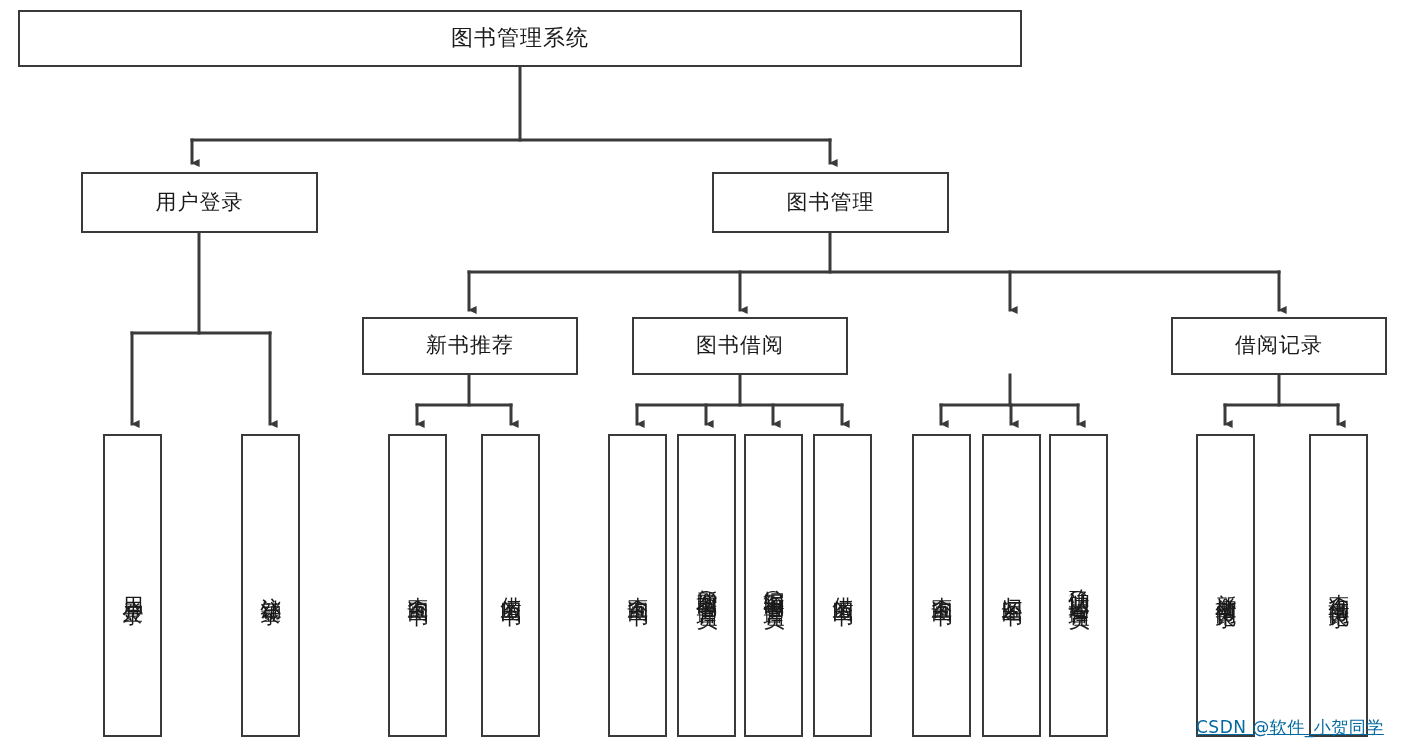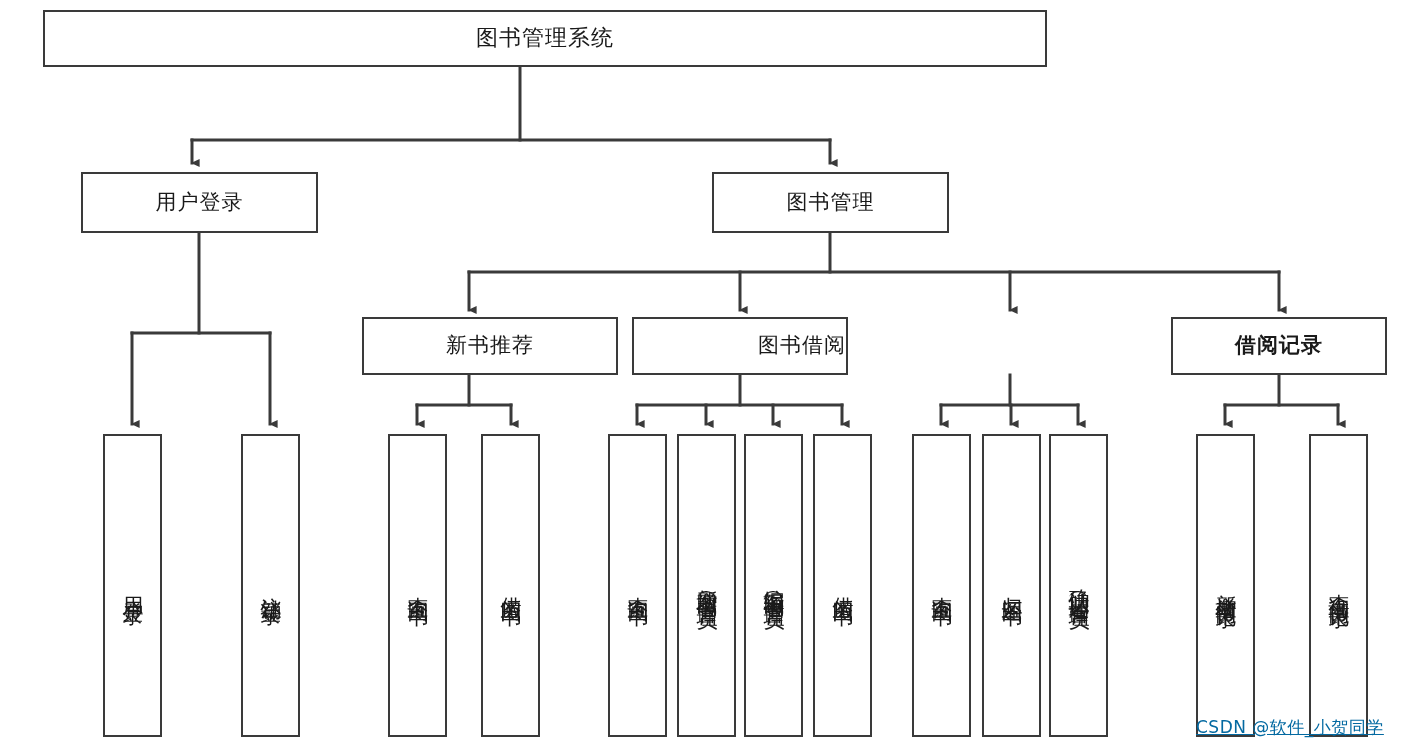--- a/index.html
+++ b/index.html
@@ -119,38 +119,38 @@
       <path d="M1011,405 L1011,424" marker-end="url(#arrowhead)"></path>
       <path d="M1078,405 L1078,424" marker-end="url(#arrowhead)"></path>
 
       <path d="M1279,375 L1279,405"></path>
       <path d="M1225,405 L1338,405"></path>
       <path d="M1225,405 L1225,424" marker-end="url(#arrowhead)"></path>
       <path d="M1338,405 L1338,424" marker-end="url(#arrowhead)"></path>
     </g>
   </svg>
 
-  <div class="node horiz root" style="left:18px; top:10px; width:1004px; height:57px;margin-left:25px;">
+  <div class="node horiz root" style="left:18px; top:10px; width:1004px; height:57px;">
     <span class="label">图书管理系统</span>
   </div>
 
   <div class="node horiz" style="left:81px; top:172px; width:237px; height:61px;">
     <span class="label">用户登录</span>
   </div>
   <div class="node horiz" style="left:712px; top:172px; width:237px; height:61px;justify-content:center;">
     <span class="label">图书管理</span>
   </div>
 
-  <div class="node horiz" style="left:362px; top:317px; width:256px; height:58px;">
+  <div class="node horiz" style="left:362px; top:317px; width:216px; height:58px;">
     <span class="label">新书推荐</span>
   </div>
-  <div class="node horiz" style="left:632px; top:317px; width:216px; height:58px;justify-content:flex-end;">
+  <div class="node horiz" style="left:632px; top:317px; width:216px; height:58px;">
     <span class="label">图书借阅</span>
   </div>
-  <div class="node horiz" style="left:1171px; top:317px; width:216px; height:58px;font-weight:bold;">
+  <div class="node horiz" style="left:1171px; top:317px; width:216px; height:58px;">
     <span class="label">借阅记录</span>
   </div>
 
   <div class="node vert" style="left:103px; top:434px; width:59px; height:303px;">
     <span class="label">用户登录</span>
   </div>
   <div class="node vert" style="left:241px; top:434px; width:59px; height:303px;">
     <span class="label">注销登录</span>
   </div>
 

